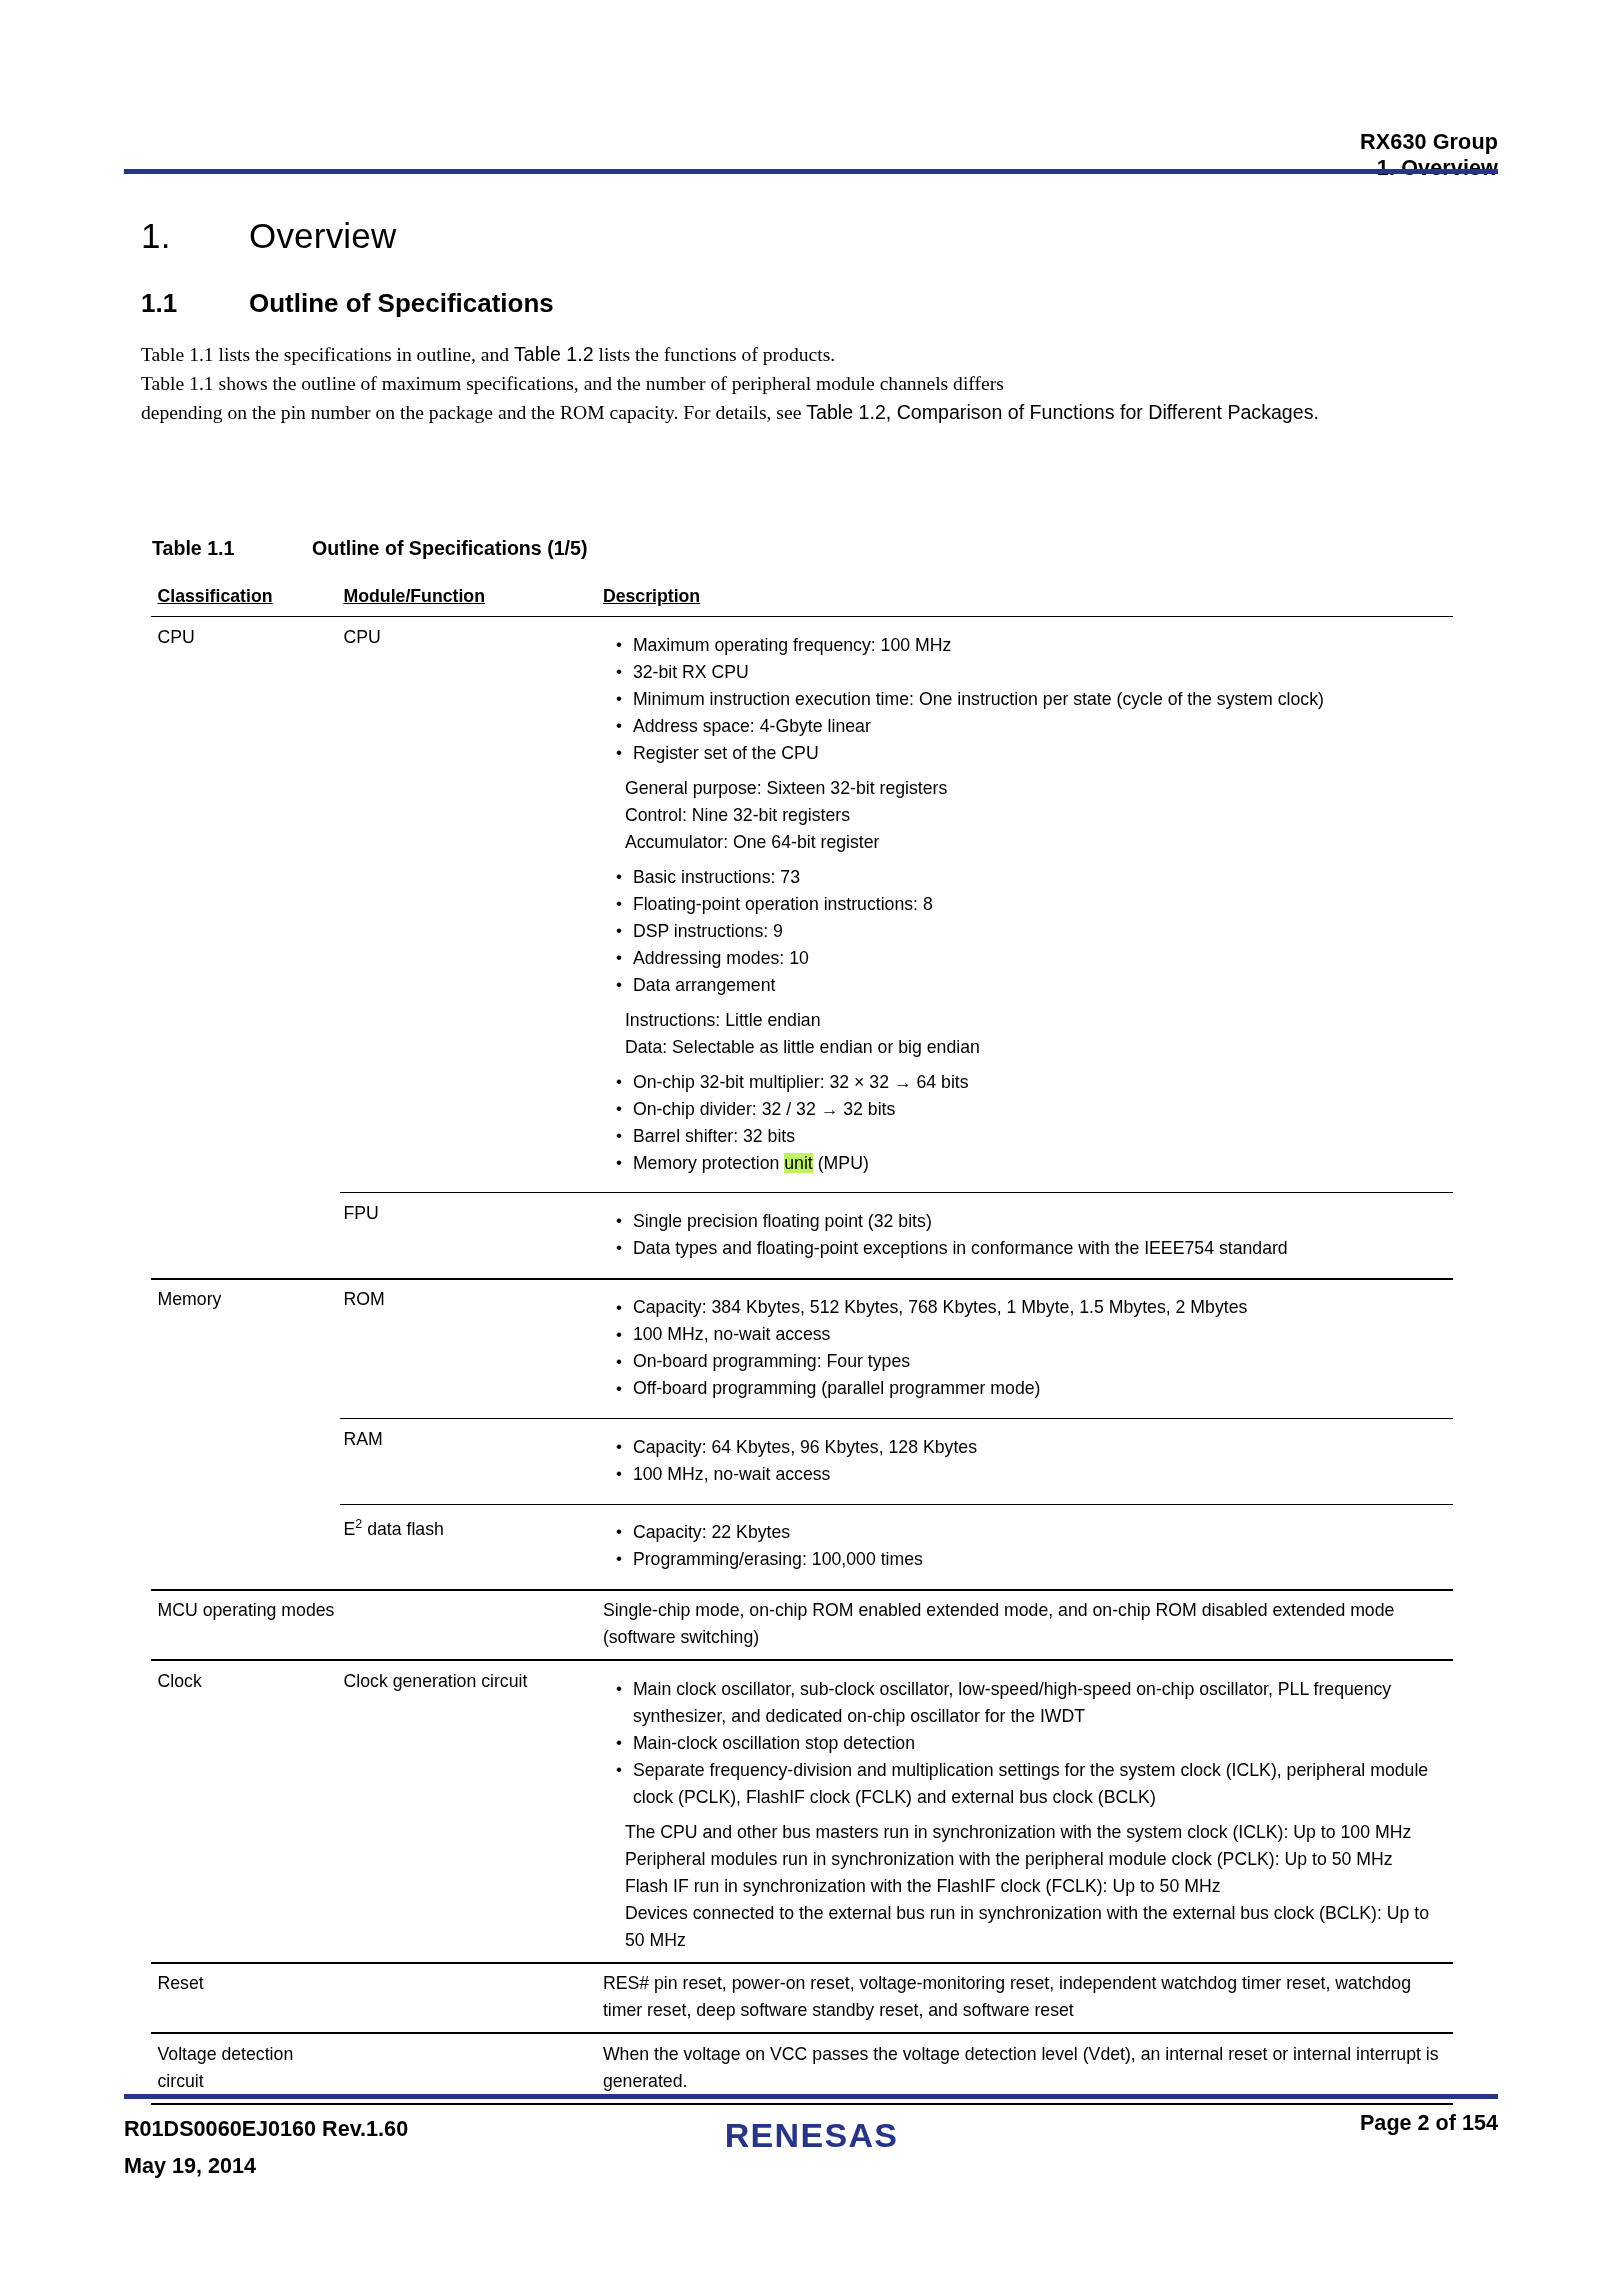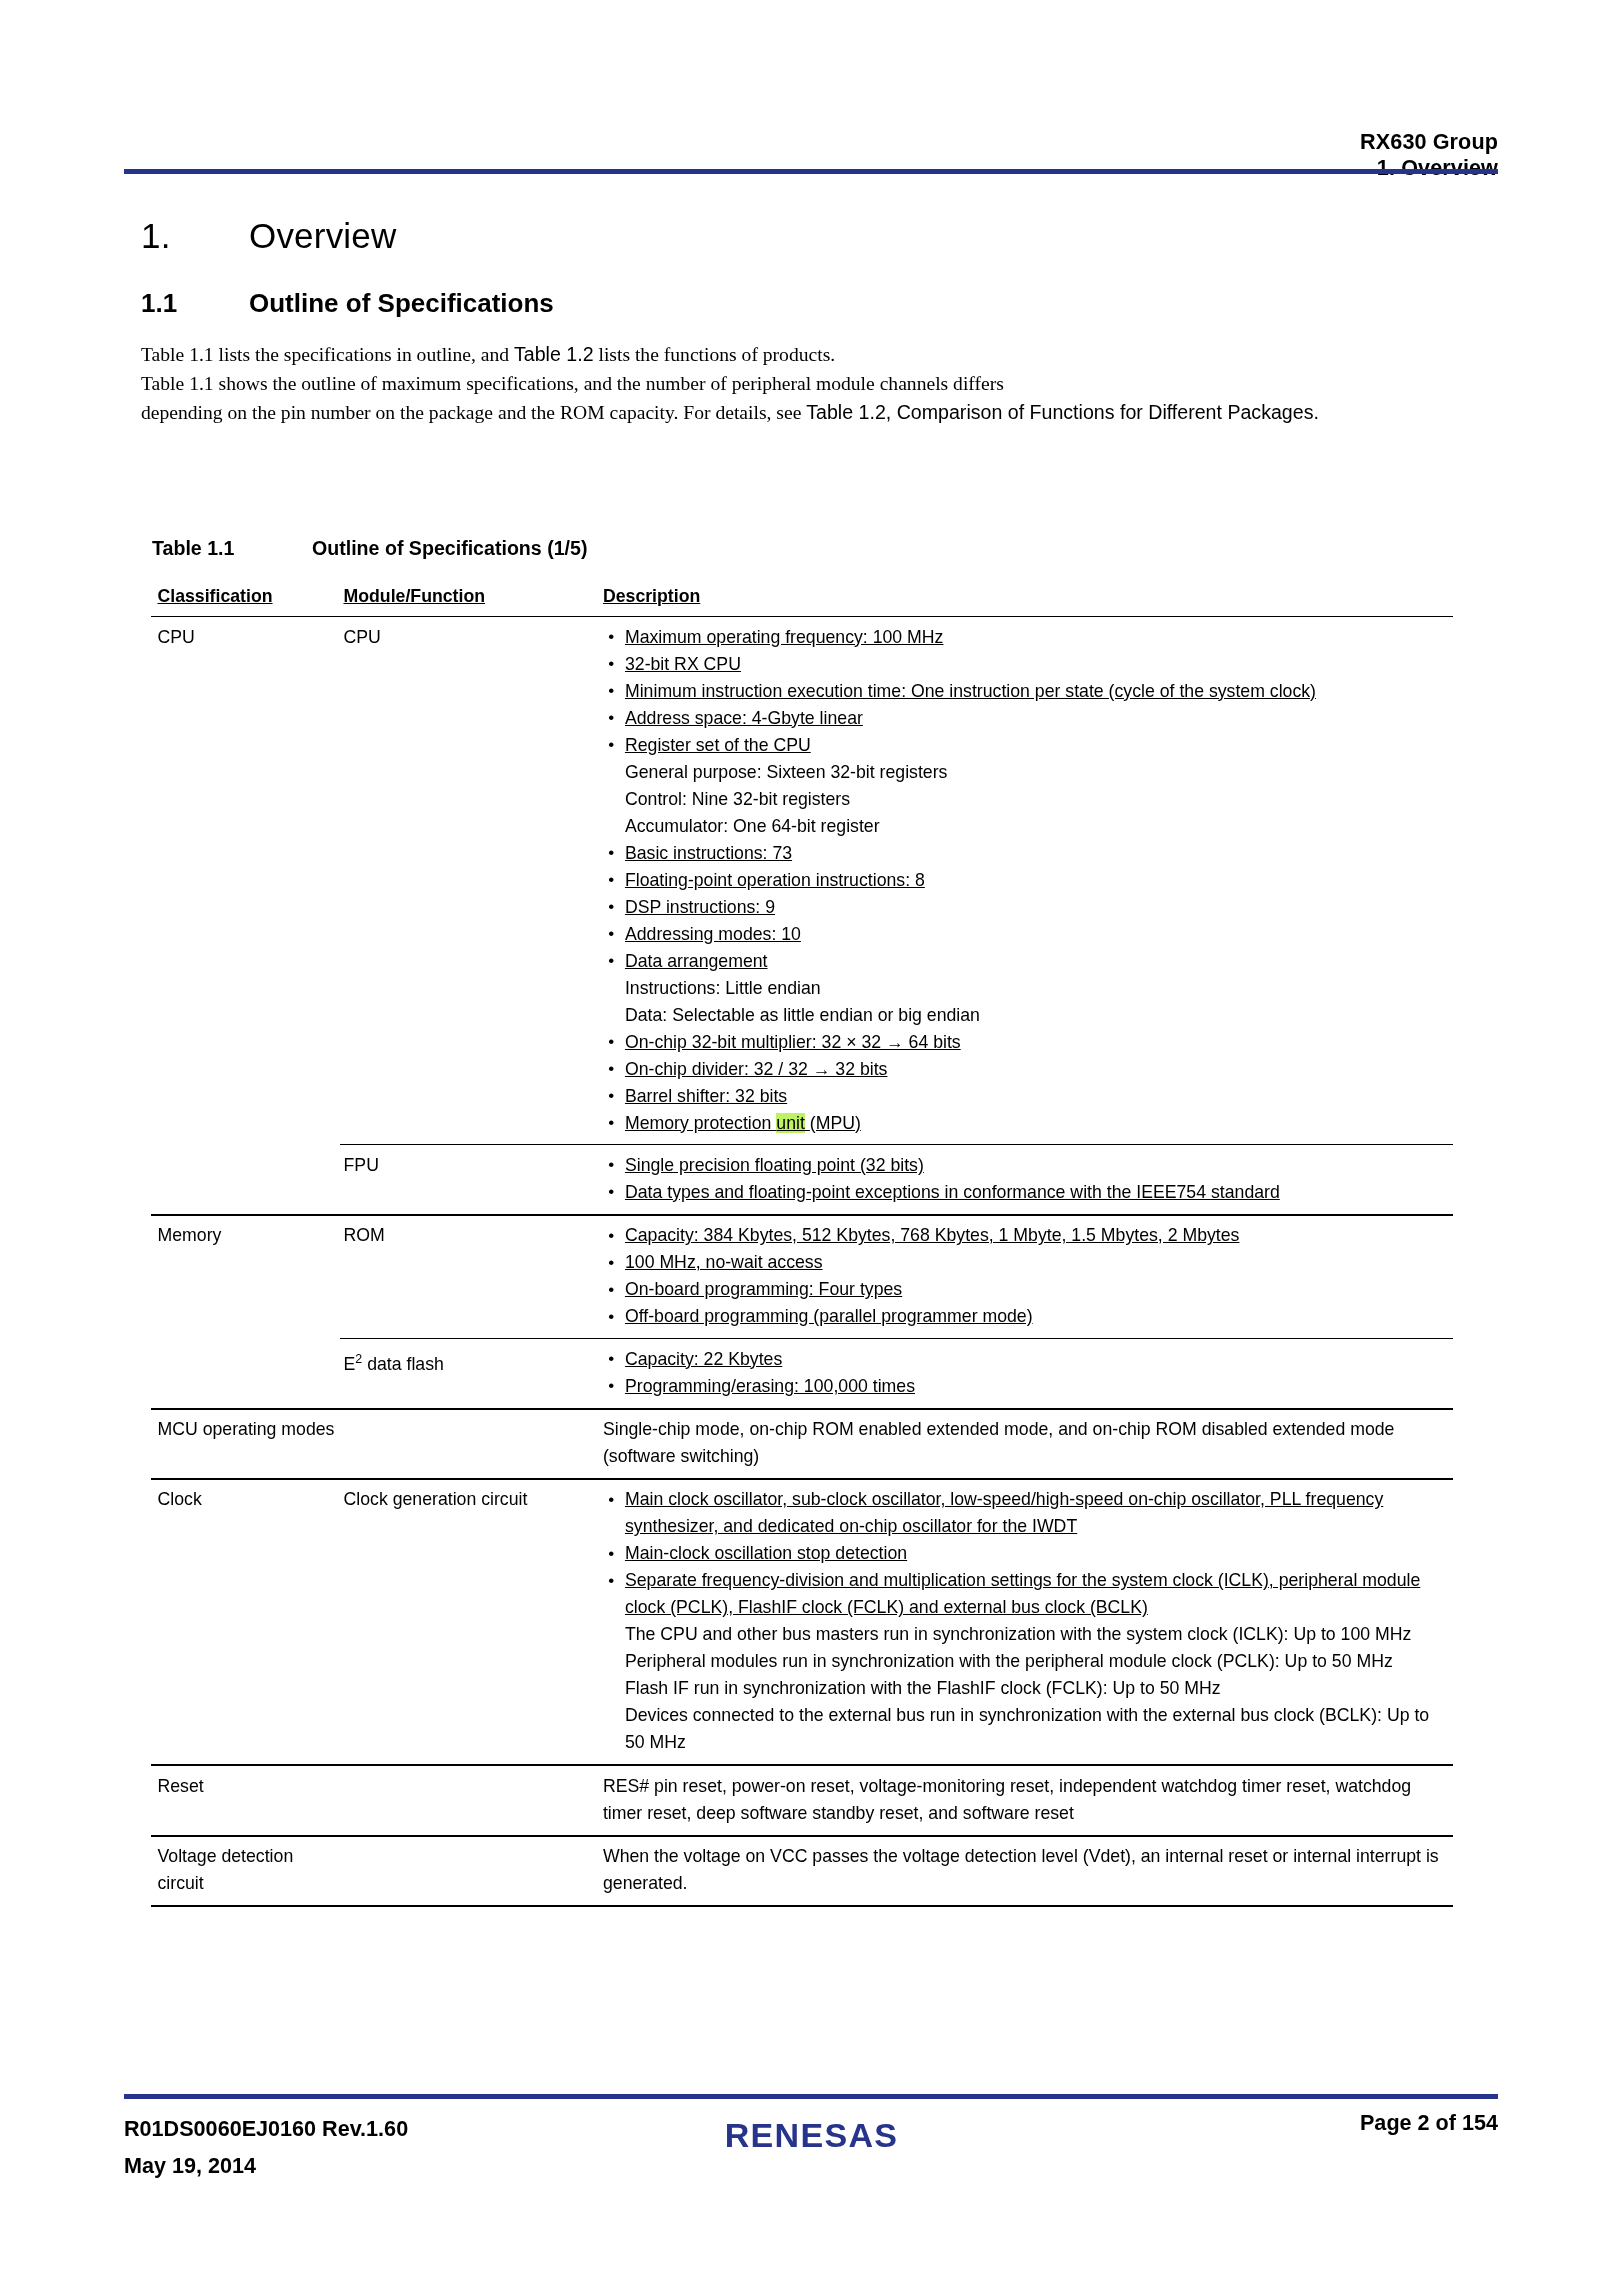--- a/index.html
+++ b/index.html
@@ -66,21 +66,21 @@
   .col-desc  { width:864px; padding-left:6.5px !important; }
 
   .rule-top      { border-top:2px solid #000; }
   .rule-bot-thin { border-bottom:1.3px solid #000; }
   .rule-bot-thick{ border-bottom:2px solid #000; }
 
   
   tr.sub > td { border-top:1.3px solid #000; }
   tr.sub > td.nolineleft { border-top:none; }
 
-  ul.b { margin:0; padding:0; list-style:none;text-decoration:underline; }
+  ul.b { margin:8px; padding:0; list-style:none; }
   ul.b > li { position:relative; padding-left:22px; }
   ul.b > li:before {
     content:"\2022"; position:absolute; left:5.2px; top:-0.7px; font-size:17px;
   }
   .cont { padding-left:22px; }
   .hl { background:#bef264; }
   sup.sq { font-size:12.4px; vertical-align:super; }
   .plain { padding-left:0; }
 
   
@@ -195,20 +195,30 @@
           <td class="col-desc rule-top">
             <ul class="b">
               <li>Capacity: 384 Kbytes, 512 Kbytes, 768 Kbytes, 1 Mbyte, 1.5 Mbytes, 2 Mbytes</li>
               <li>100 MHz, no-wait access</li>
               <li>On-board programming: Four types</li>
               <li>Off-board programming (parallel programmer mode)</li>
             </ul>
           </td>
         </tr>
 
+        <tr class="sub">
+          <td class="col-class nolineleft"></td>
+          <td class="col-mod">RAM</td>
+          <td class="col-desc">
+            <ul class="b">
+              <li>Capacity: 64 Kbytes, 96 Kbytes, 128 Kbytes</li>
+              <li>100 MHz, no-wait access</li>
+            </ul>
+          </td>
+        </tr>
 
         <tr class="sub">
           <td class="col-class nolineleft"></td>
           <td class="col-mod"><span>E</span><sup class="sq">2</sup><span> data flash</span></td>
           <td class="col-desc">
             <ul class="b">
               <li>Capacity: 22 Kbytes</li>
               <li>Programming/erasing: 100,000 times</li>
             </ul>
           </td>

